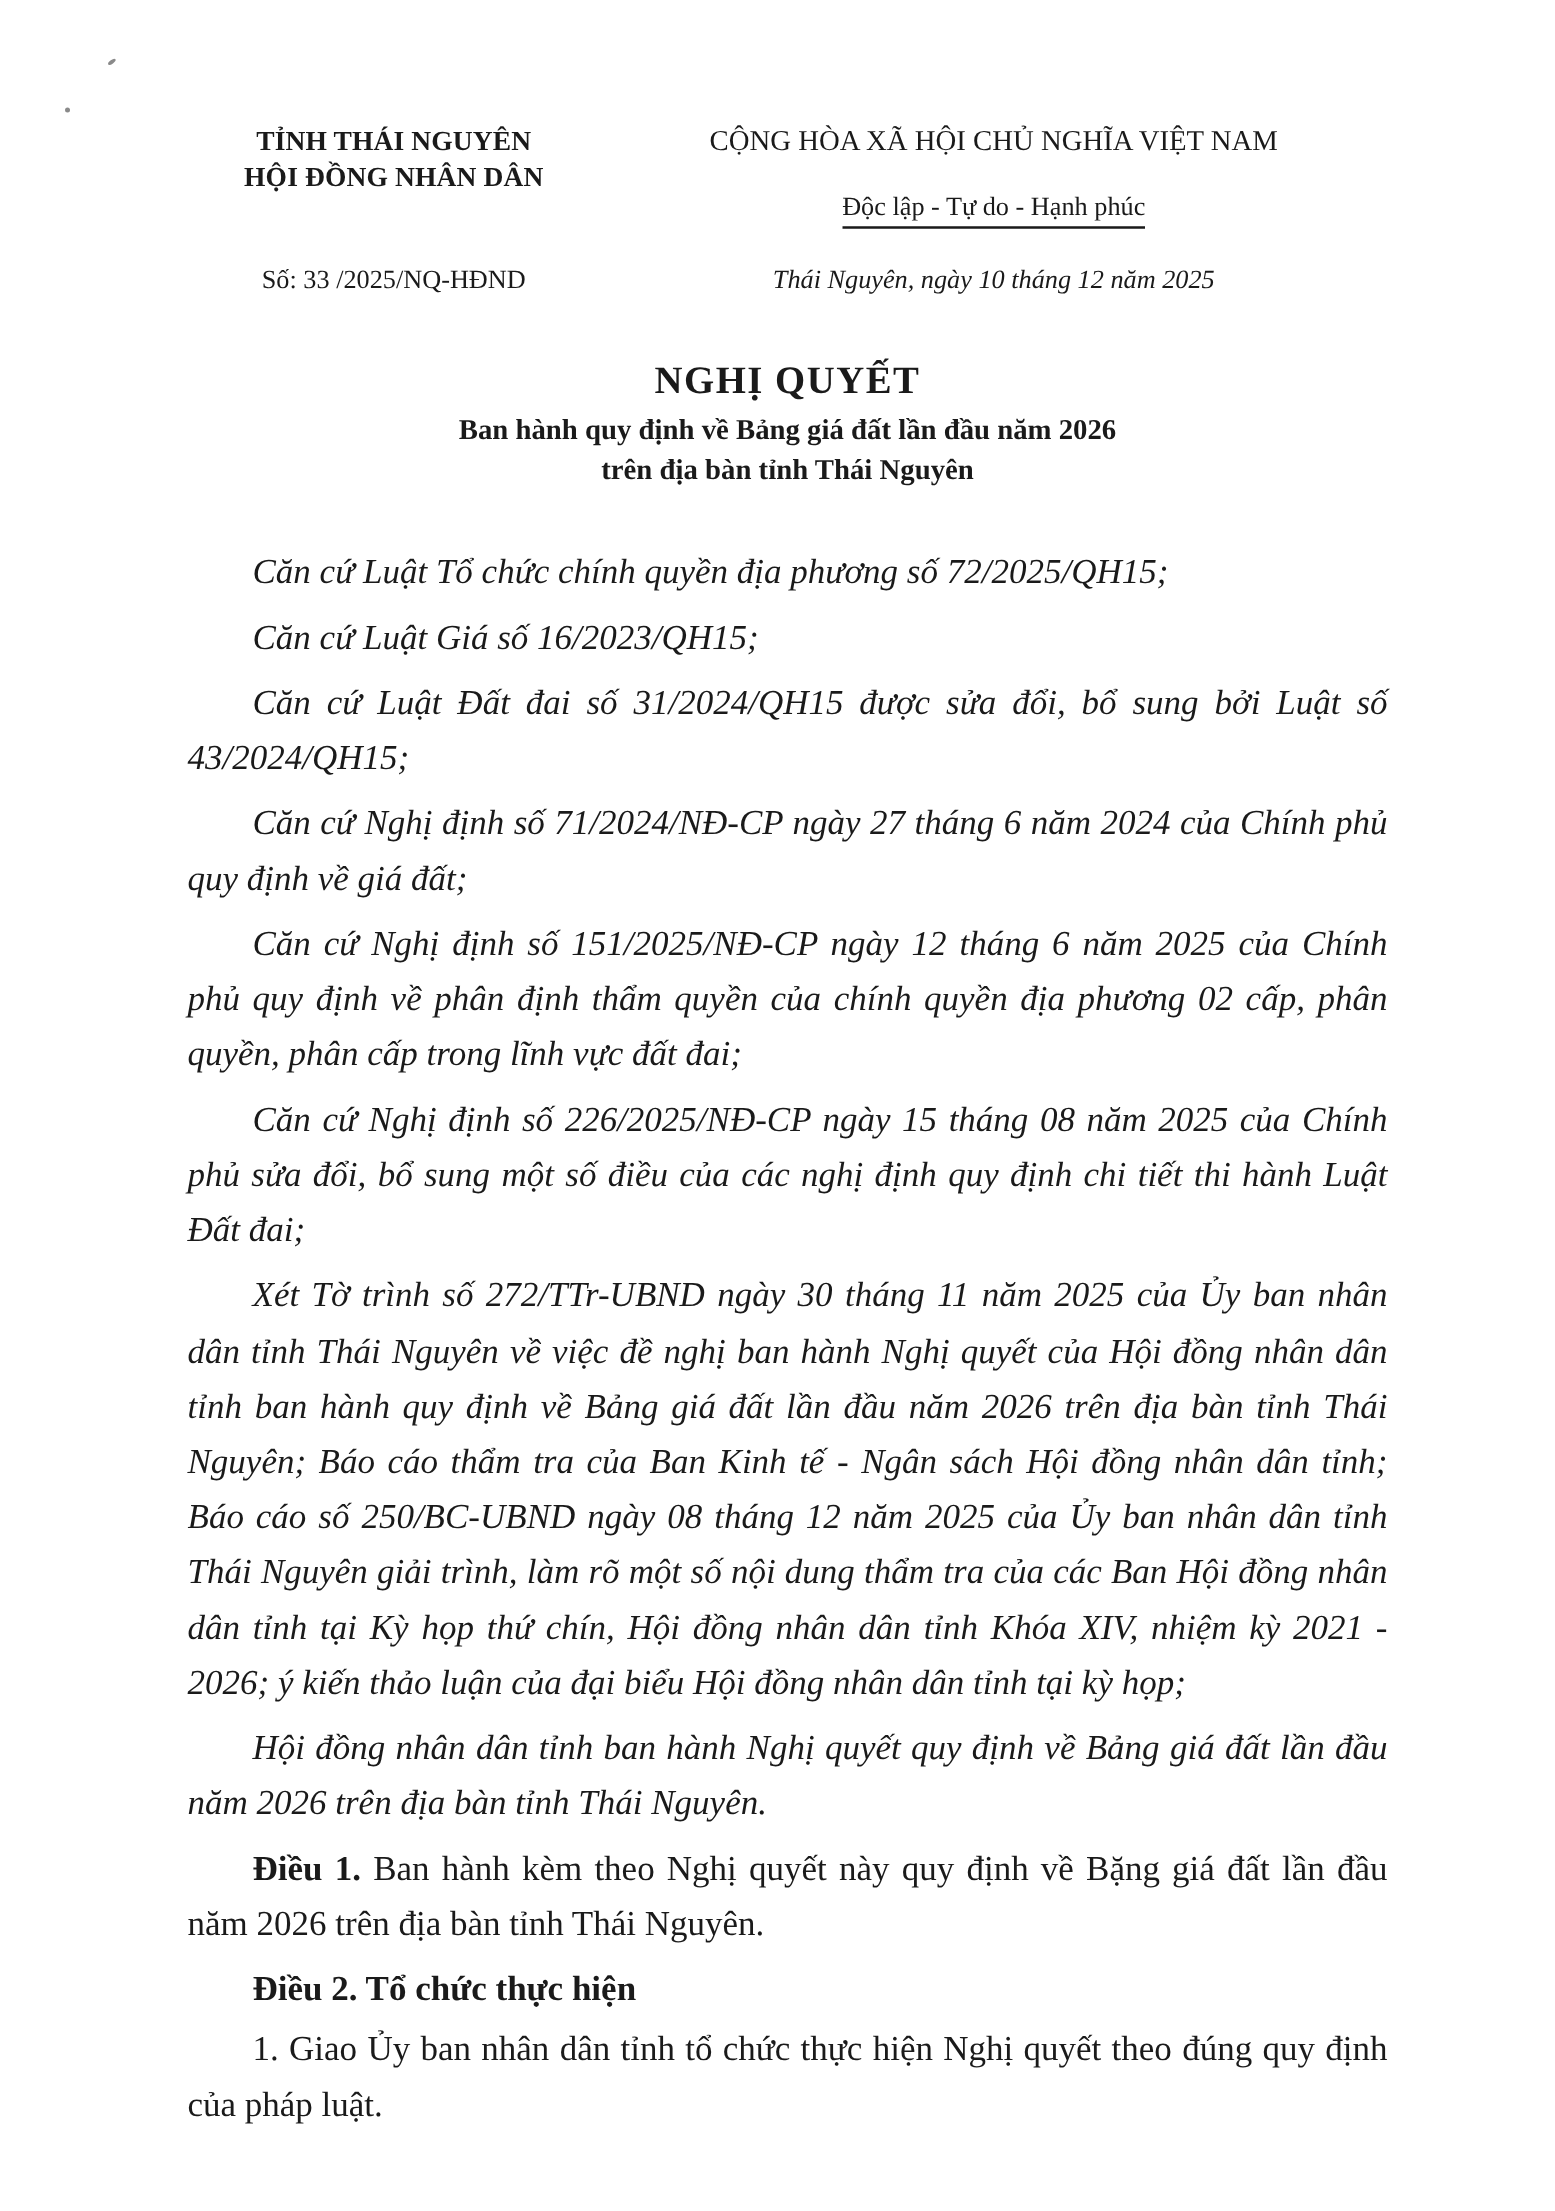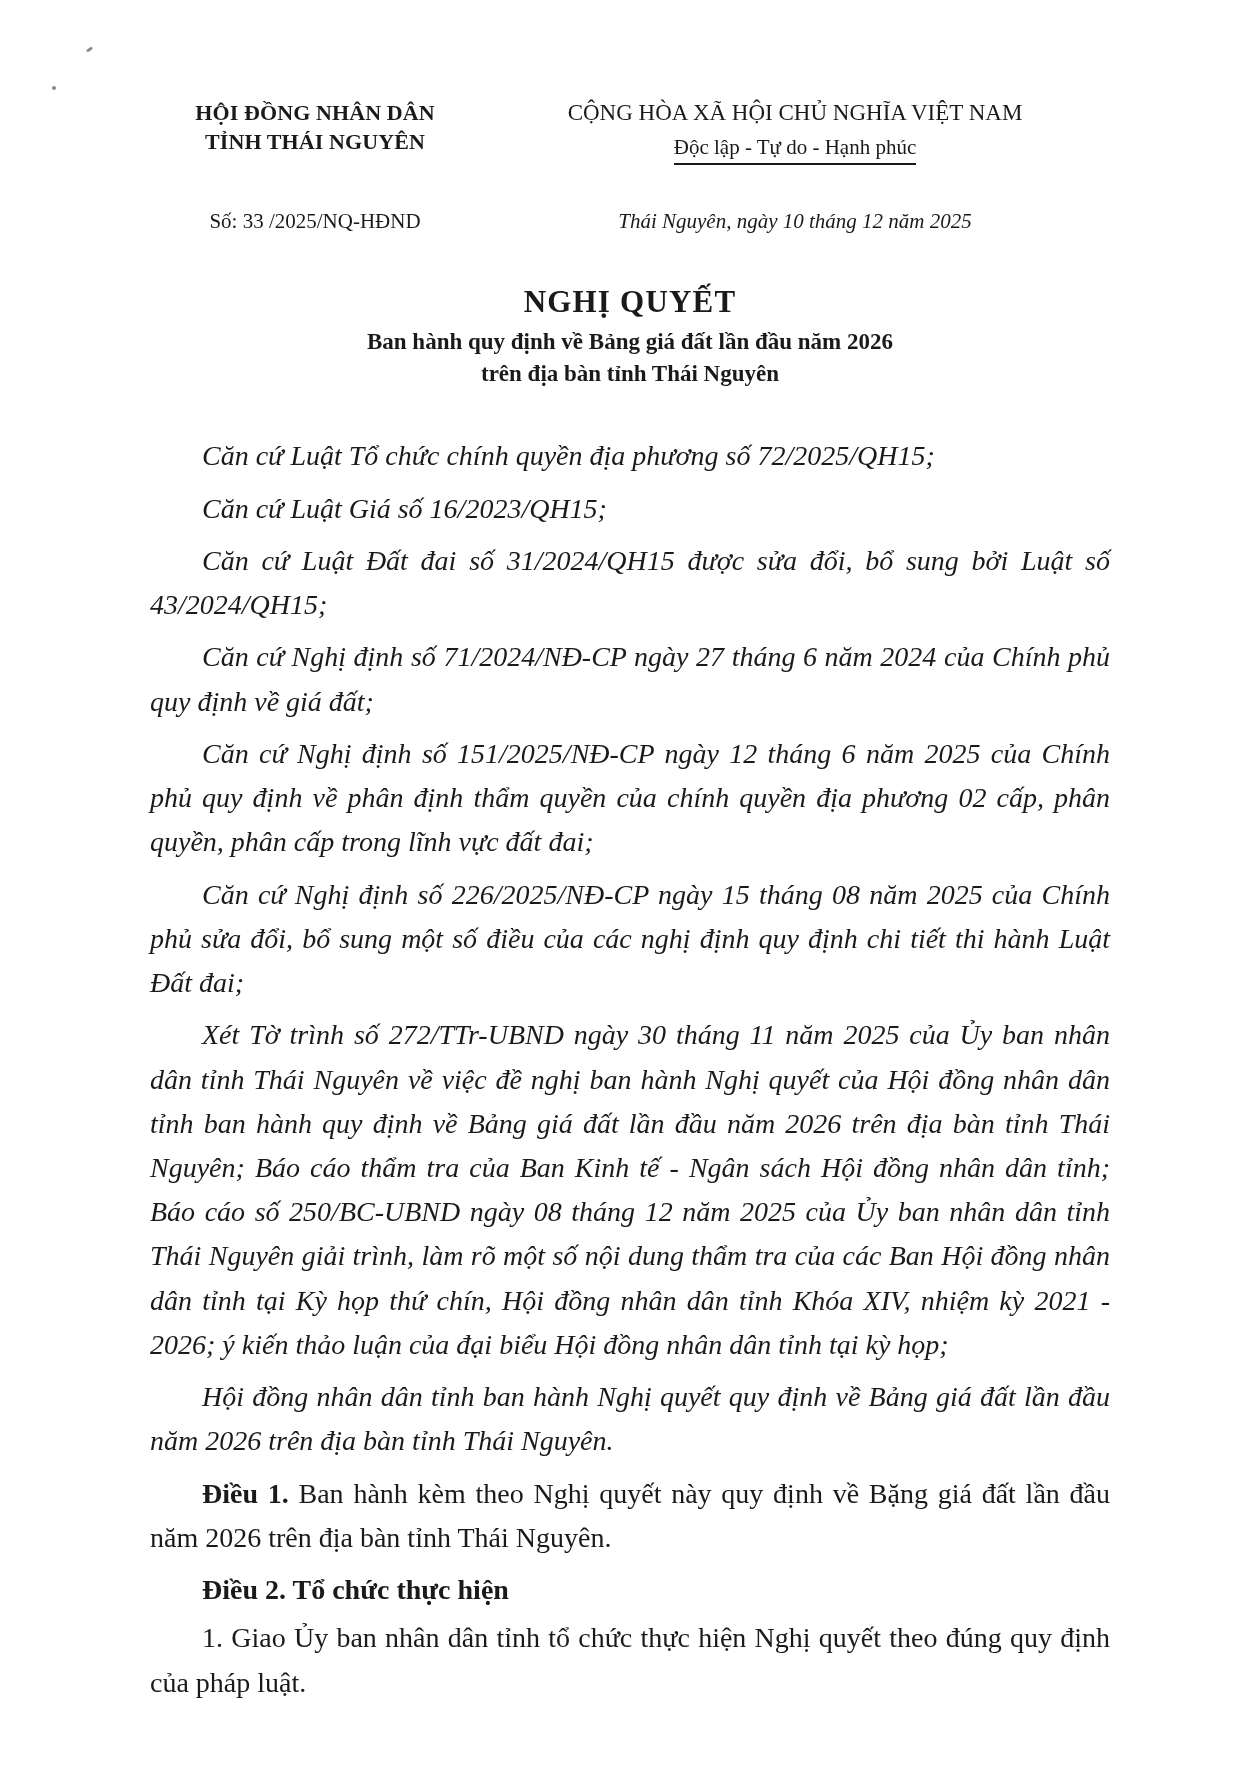--- a/index.html
+++ b/index.html
@@ -49,29 +49,29 @@
     flex: 1;
     text-align: center;
     font-weight: normal;
     font-size: 23px;
     line-height: 1.32;
   }
   .header-right .motto {
     display: inline-block;
     border-bottom: 2px solid #1a1a1a;
     padding-bottom: 1px;
-    margin-top: 6px;
+    margin-top: 24px;
     font-size: 21px;
     text-align: center;
   }
 
   .subheader {
     display: flex;
     align-items: baseline;
-    margin-top: 44px;
+    margin-top: 28px;
   }
   .doc-number {
     width: 330px;
     text-align: center;
     font-size: 21px;
   }
   .doc-place {
     flex: 1;
     text-align: center;
     font-size: 21px;
@@ -122,22 +122,22 @@
 
 <div class="page">
 
   <div class="speck speck-a"></div>
   <div class="speck speck-b"></div>
 
   <div class="content">
 
     <div class="header">
       <div class="header-left">
+        <div>TỈNH THÁI NGUYÊN</div>
         <div>HỘI ĐỒNG NHÂN DÂN</div>
-        <div>TỈNH THÁI NGUYÊN</div>
       </div>
       <div class="header-right">
         <div>CỘNG HÒA XÃ HỘI CHỦ NGHĨA VIỆT NAM</div>
         <div class="motto">Độc lập - Tự do - Hạnh phúc</div>
       </div>
     </div>
 
     <div class="subheader">
       <div class="doc-number">Số: 33  /2025/NQ-HĐND</div>
       <div class="doc-place">Thái Nguyên, ngày  10 tháng 12 năm 2025</div>

